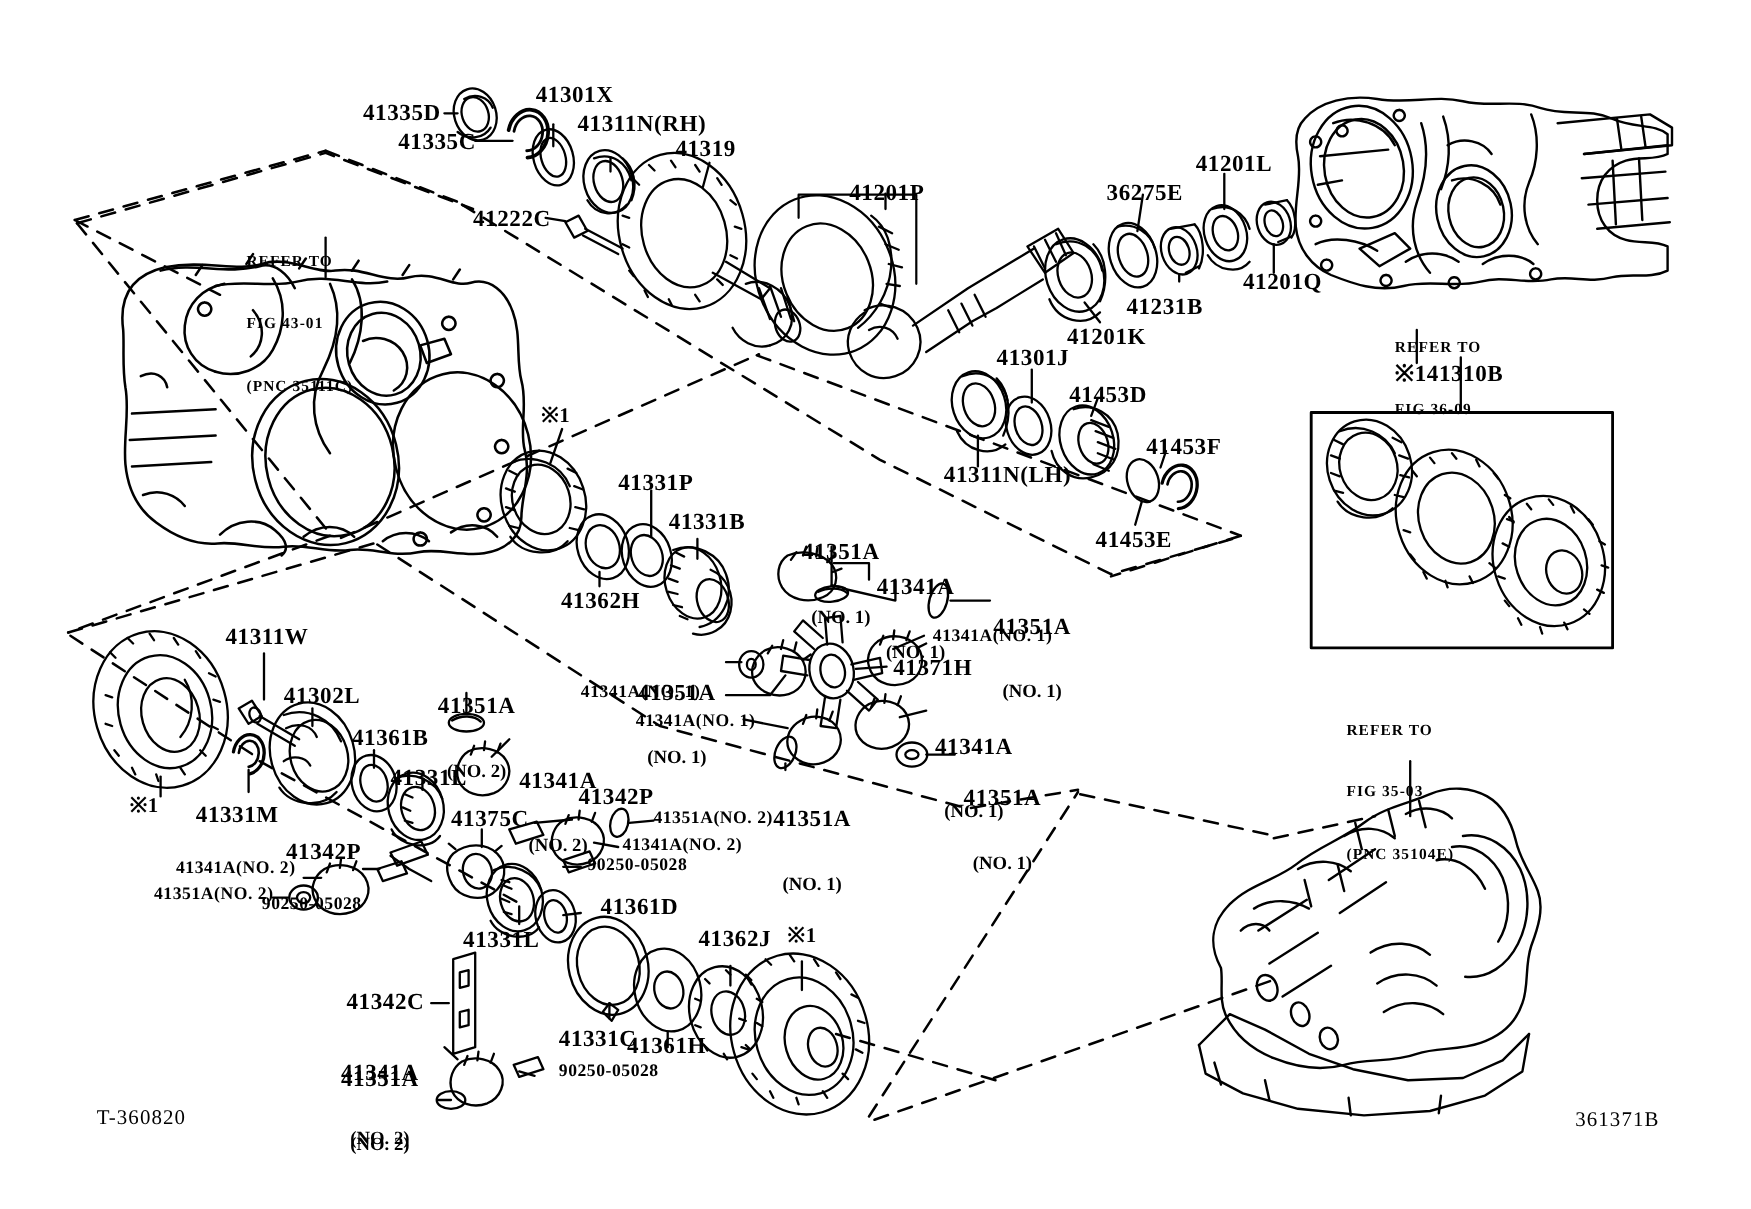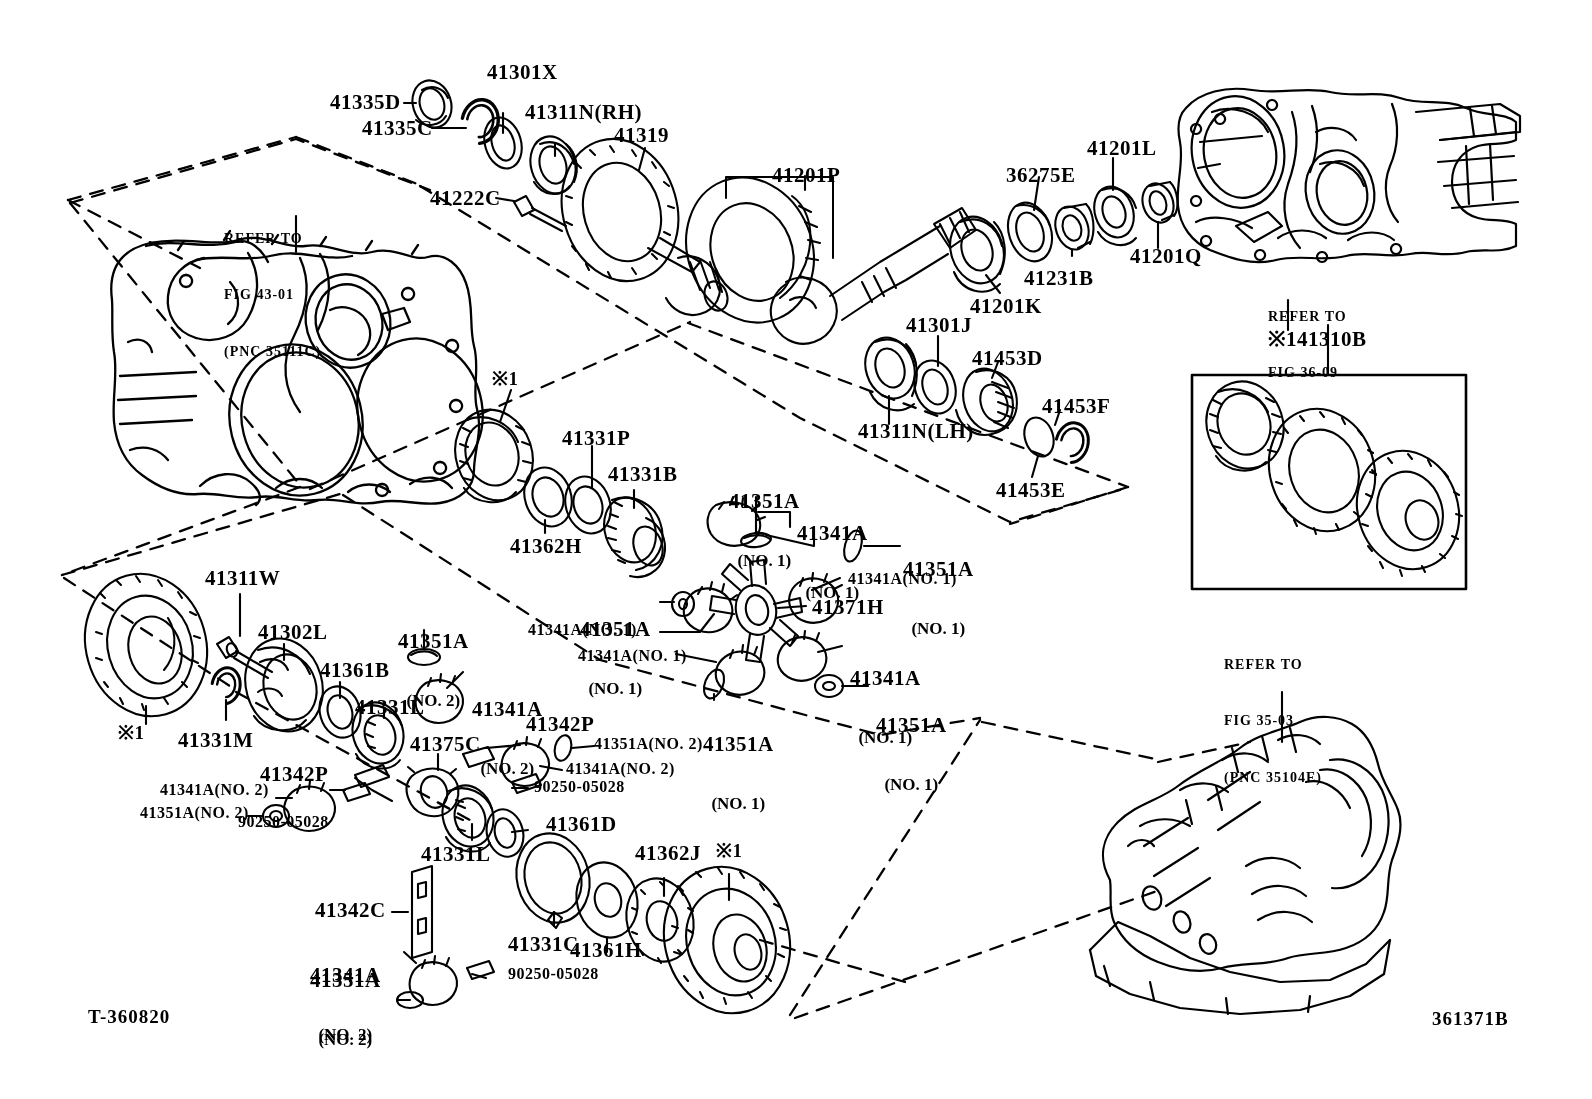--- a/index.html
+++ b/index.html
@@ -6,21 +6,21 @@
   html,body{margin:0;padding:0;background:#ffffff;}
   body{font-family:"Liberation Serif",serif;}
   #sheet{position:relative;width:1592px;height:1099px;background:#fff;overflow:hidden;}
   #art{position:absolute;left:0;top:0;width:1592px;height:1099px;}
   .lbl{position:absolute;color:#000;font-family:"Liberation Serif",serif;font-weight:bold;
        letter-spacing:.5px;white-space:pre;line-height:1.18;}
   .pn{font-size:21px;}
   .pn2{font-size:16px;}
   .sub{font-size:17px;font-weight:bold;letter-spacing:0px;}
   .ref{font-size:14px;letter-spacing:1px;line-height:1.35;}
-  .foot{font-size:19px;font-weight:bold;letter-spacing:1px;}
+  .foot{font-size:19px;font-weight:normal;letter-spacing:1px;}
   .mark{font-size:19px;font-weight:bold;}
   .ctr{text-align:center;}
 </style>
 </head>
 <body>
 
 <div id="sheet">
 
   <svg id="art" viewBox="0 0 1592 1099" xmlns="http://www.w3.org/2000/svg">
     <defs>
@@ -654,21 +654,21 @@
   </div>
 
   <div class="lbl pn" style="left:1268px;top:327px;">※141310B</div>
 
   <div class="lbl mark" style="left:492px;top:368px;">※1</div>
   <div class="lbl mark" style="left:118px;top:722px;">※1</div>
   <div class="lbl mark" style="left:716px;top:840px;">※1</div>
 
   <div class="lbl pn" style="left:330px;top:90px;">41335D</div>
   <div class="lbl pn" style="left:362px;top:116px;">41335C</div>
-  <div class="lbl pn" style="left:487px;top:60px;">41301X</div>
+  <div class="lbl pn" style="left:487px;top:74px;">41301X</div>
   <div class="lbl pn" style="left:525px;top:100px;">41311N(RH)</div>
   <div class="lbl pn" style="left:614px;top:123px;">41319</div>
   <div class="lbl pn" style="left:430px;top:186px;">41222C</div>
   <div class="lbl pn" style="left:772px;top:163px;">41201P</div>
   <div class="lbl pn" style="left:1006px;top:163px;">36275E</div>
   <div class="lbl pn" style="left:1087px;top:136px;">41201L</div>
   <div class="lbl pn" style="left:1130px;top:244px;">41201Q</div>
   <div class="lbl pn" style="left:1024px;top:266px;">41231B</div>
   <div class="lbl pn" style="left:970px;top:294px;">41201K</div>
   <div class="lbl pn" style="left:906px;top:313px;">41301J</div>

